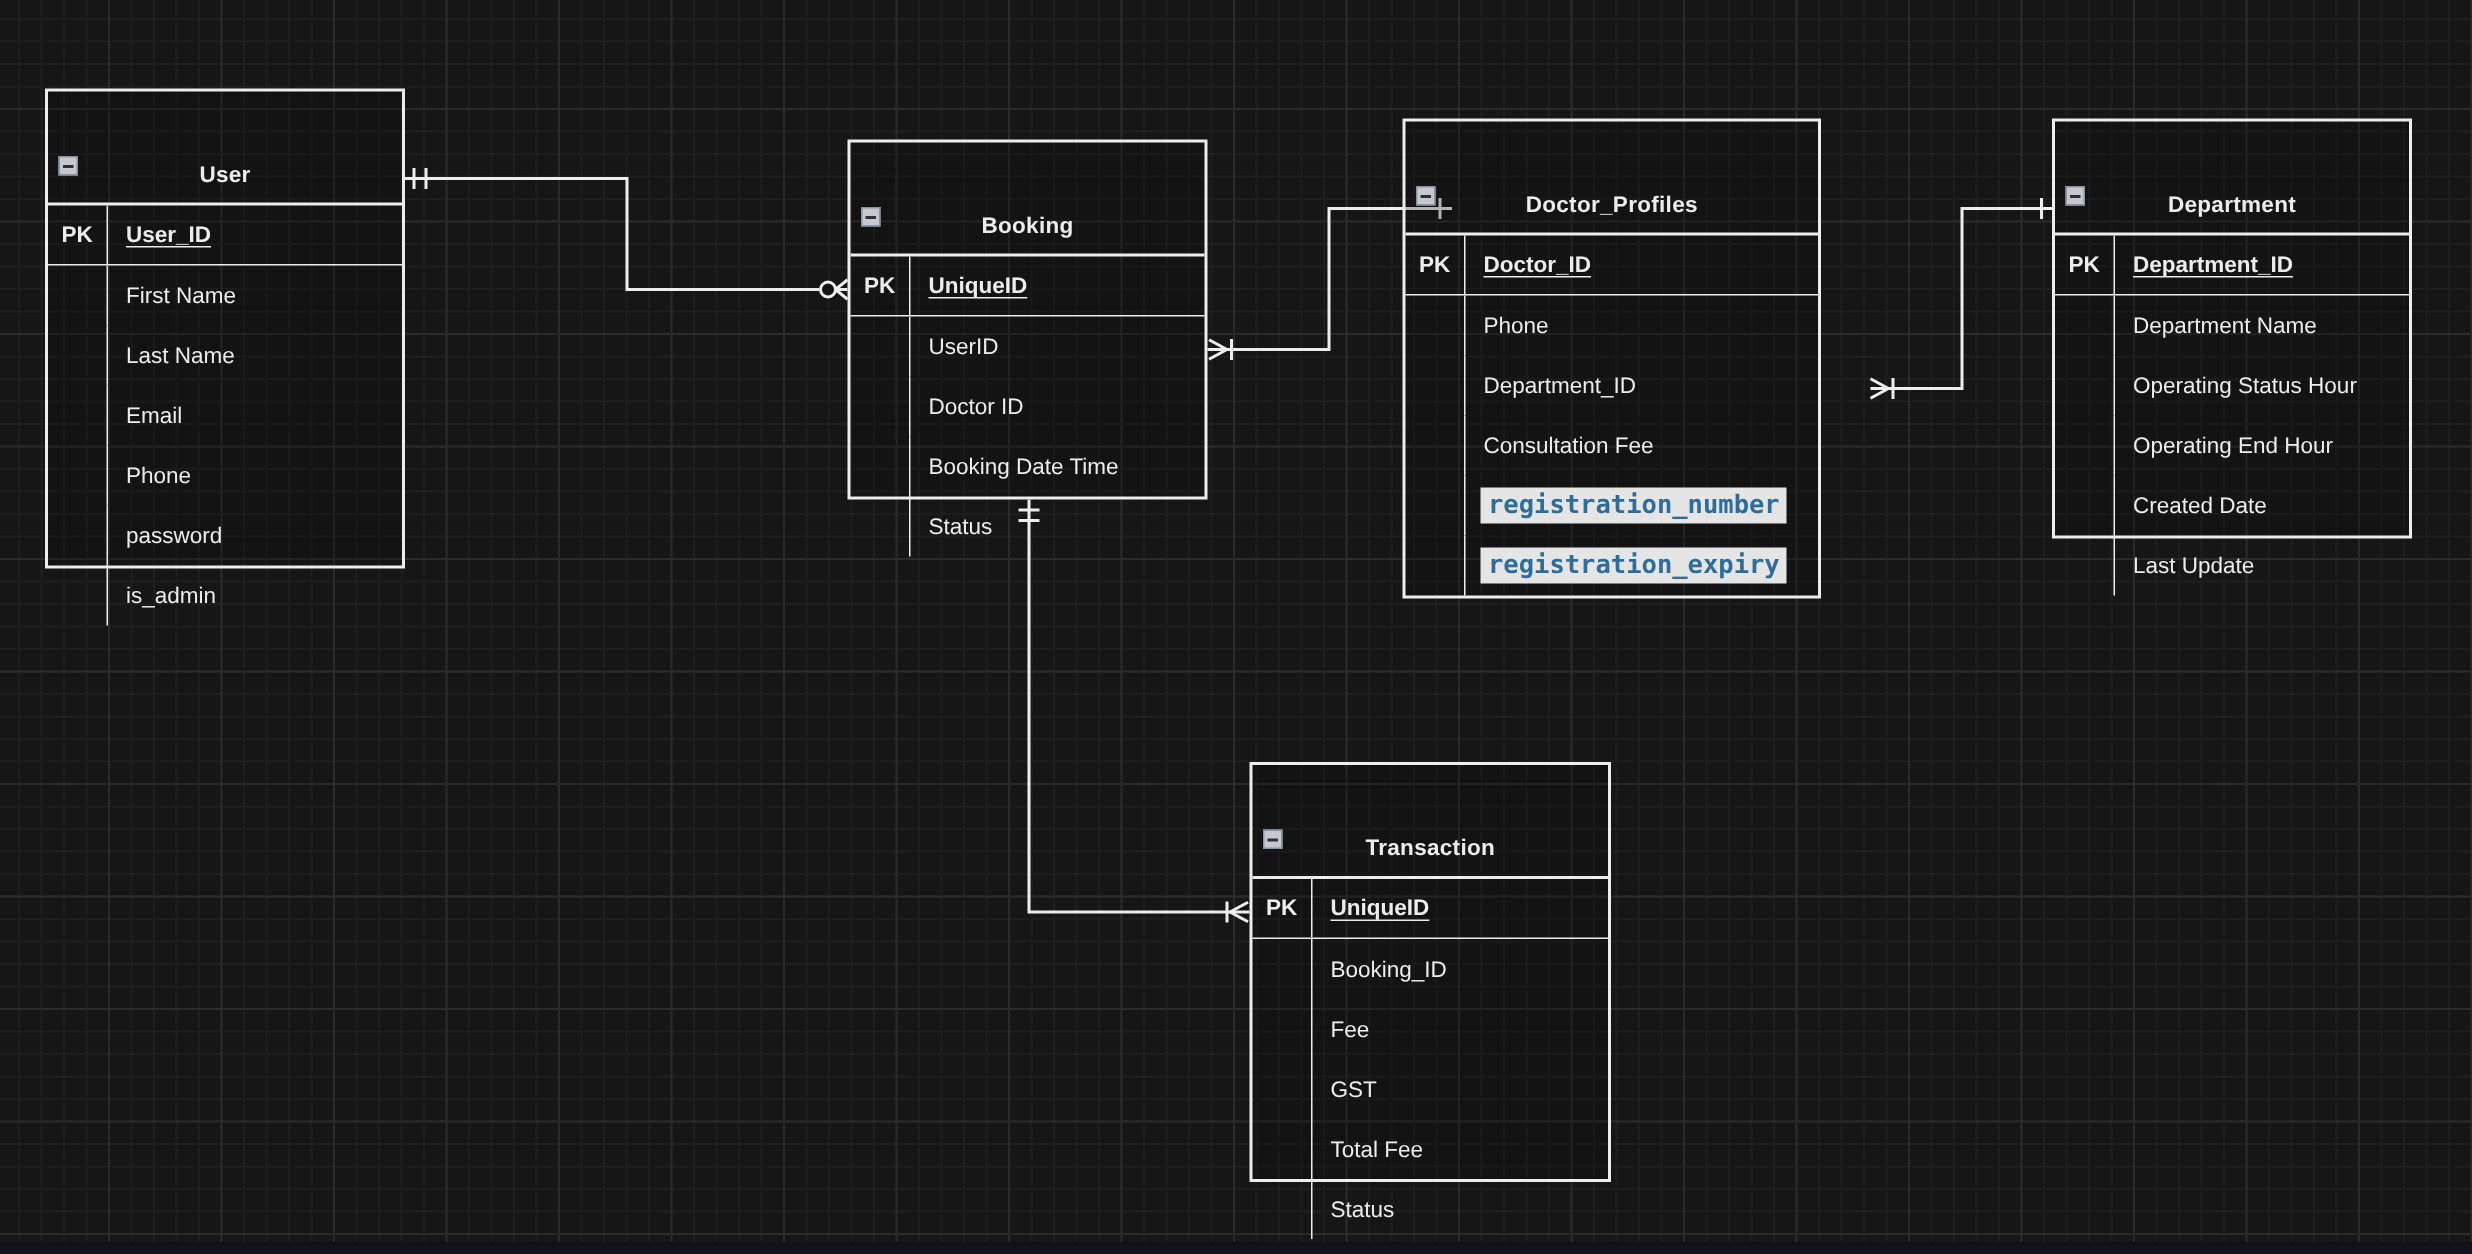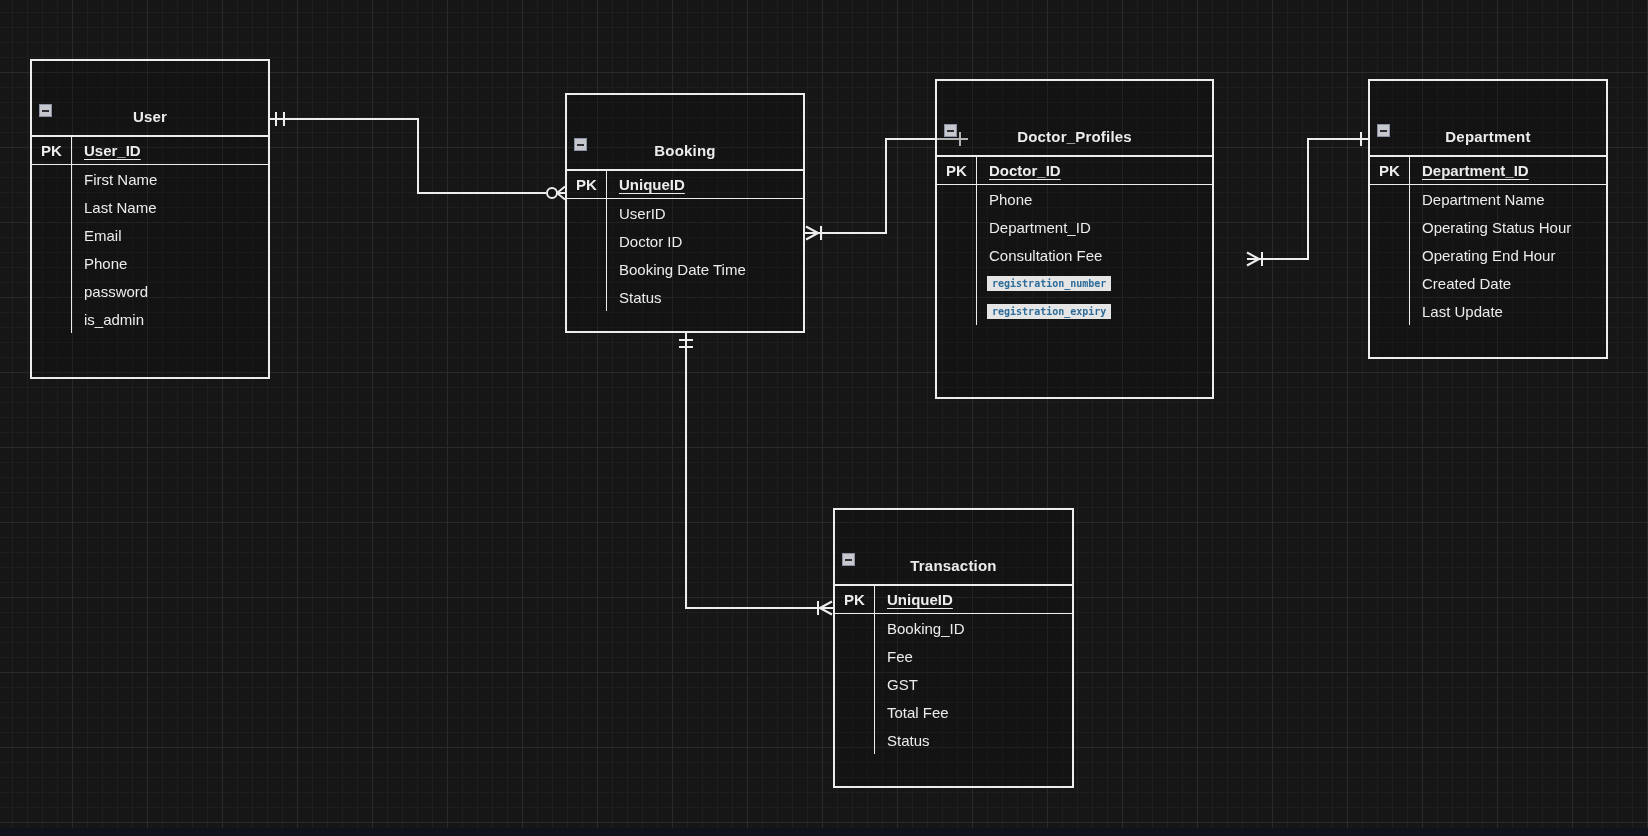--- a/index.html
+++ b/index.html
@@ -37,33 +37,33 @@
     display:flex;align-items:center;justify-content:center;position:relative;margin-top:36px;
   }
   .etitle{font-weight:bold;font-size:15px;letter-spacing:.2px;}
   .collapse-icon{
     position:absolute;left:7px;top:7px;width:13px;height:13px;box-sizing:border-box;
     background:#c6c8cd;border:1px solid #8b92a6;
     display:flex;align-items:center;justify-content:center;cursor:pointer;
   }
   .collapse-icon .minus{width:7px;height:2px;background:#2e2e35;}
   .erow{
-    height:28px;box-sizing:border-box;display:flex;align-items:stretch;
+    height:40px;box-sizing:border-box;display:flex;align-items:stretch;
   }
   .erow.pk-row{border-bottom:1.5px solid #ededed;}
   .cell-pk{
     width:40px;flex:none;border-right:1.5px solid #ededed;box-sizing:border-box;
     display:flex;align-items:center;justify-content:center;font-weight:bold;
   }
   .cell-name{
     flex:1;display:flex;align-items:center;padding-left:12px;white-space:nowrap;overflow:hidden;
   }
   .pkname{font-weight:bold;text-decoration:underline;text-underline-offset:3px;}
   .hl{
-    font-family:"DejaVu Sans Mono",monospace;font-weight:bold;font-size:10px;
+    font-family:"DejaVu Sans Mono",monospace;font-weight:bold;font-size:17px;
     color:#2e6d99;background:#e5e5e5;padding:2px 5px;margin-left:-2px;
   }
 </style>
 </head>
 <body>
 
 <div class="canvas">
 
   <svg class="wires" width="1648" height="836" viewBox="0 0 1648 836">
 

